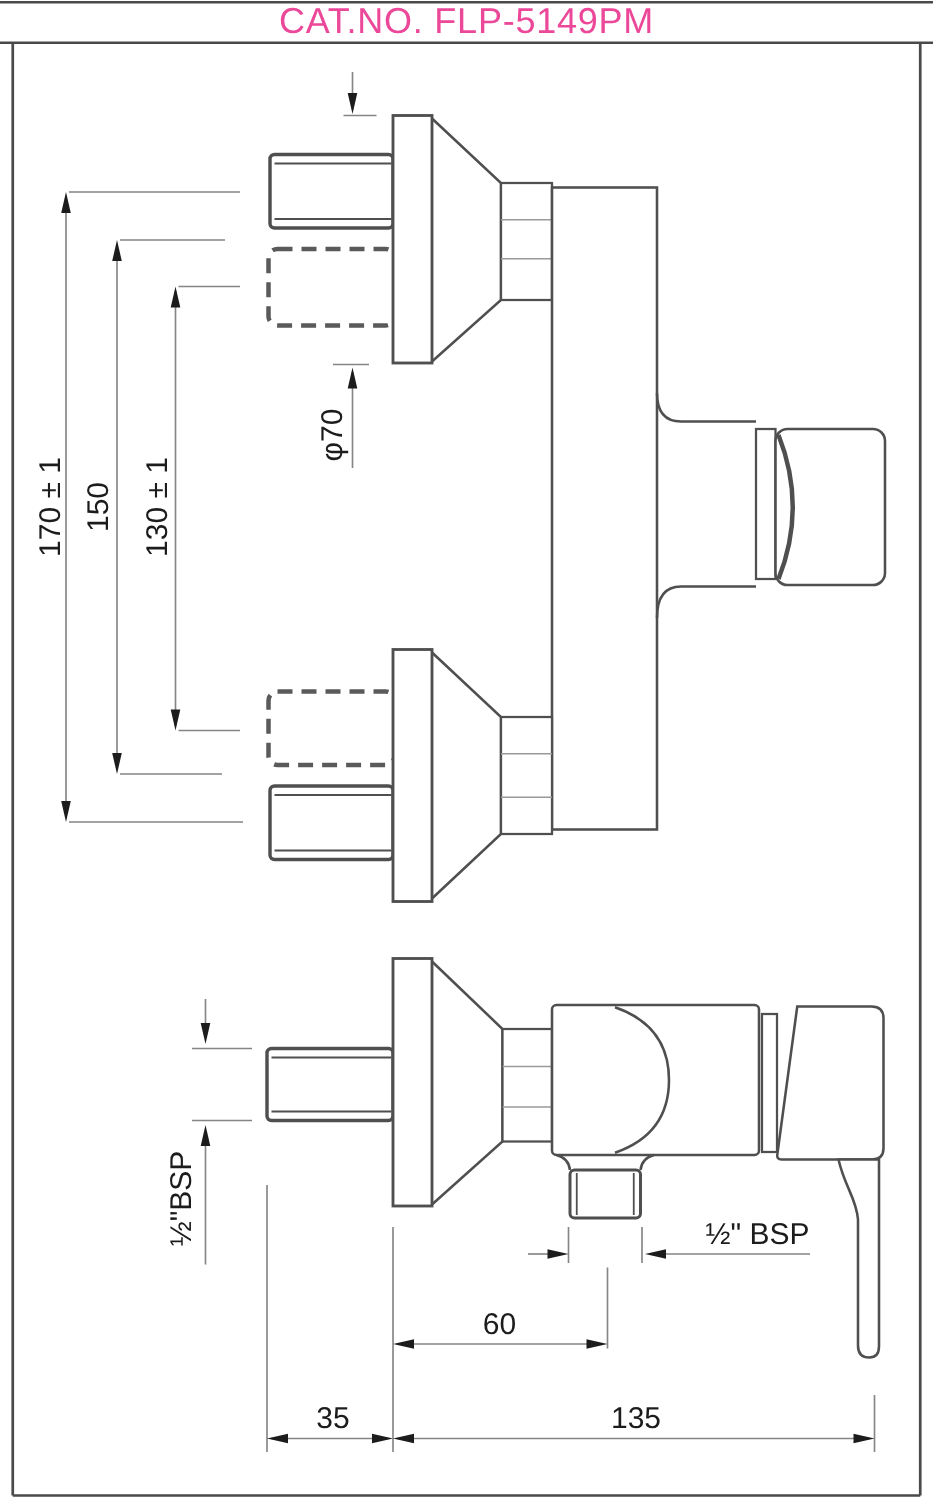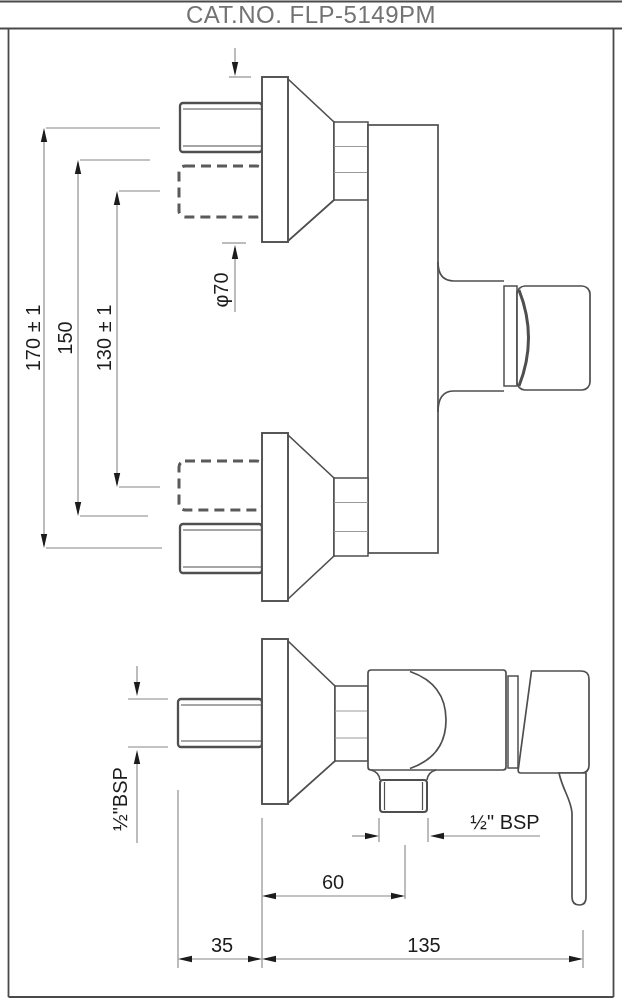--- a/index.html
+++ b/index.html
@@ -1,20 +1,20 @@
 <!DOCTYPE html>
 <html><head>
 <meta charset="utf-8">
 <style>
   html,body{margin:0;padding:0;background:#ffffff;}
   body{width:622px;height:1000px;position:relative;font-family:"Liberation Sans",sans-serif;}
   .sheet{position:absolute;left:0;top:0;width:622px;height:1000px;}
   .title-bar{position:absolute;left:0;top:2px;width:622px;height:26px;
              display:flex;align-items:center;justify-content:center;}
-  .title-bar span{font-size:24px;color:#737373;letter-spacing:0.5px;}
+  .title-bar span{font-size:24px;color:#ec4899;letter-spacing:0.5px;}
   svg text{font-family:"Liberation Sans",sans-serif;font-size:20px;fill:#1c1c1c;}
 </style>
 </head>
 <body>
 
 <div class="title-bar">
   <span>CAT.NO. FLP-5149PM</span>
 </div>
 
 <svg class="sheet" viewBox="0 0 622 1000" xmlns="http://www.w3.org/2000/svg">

